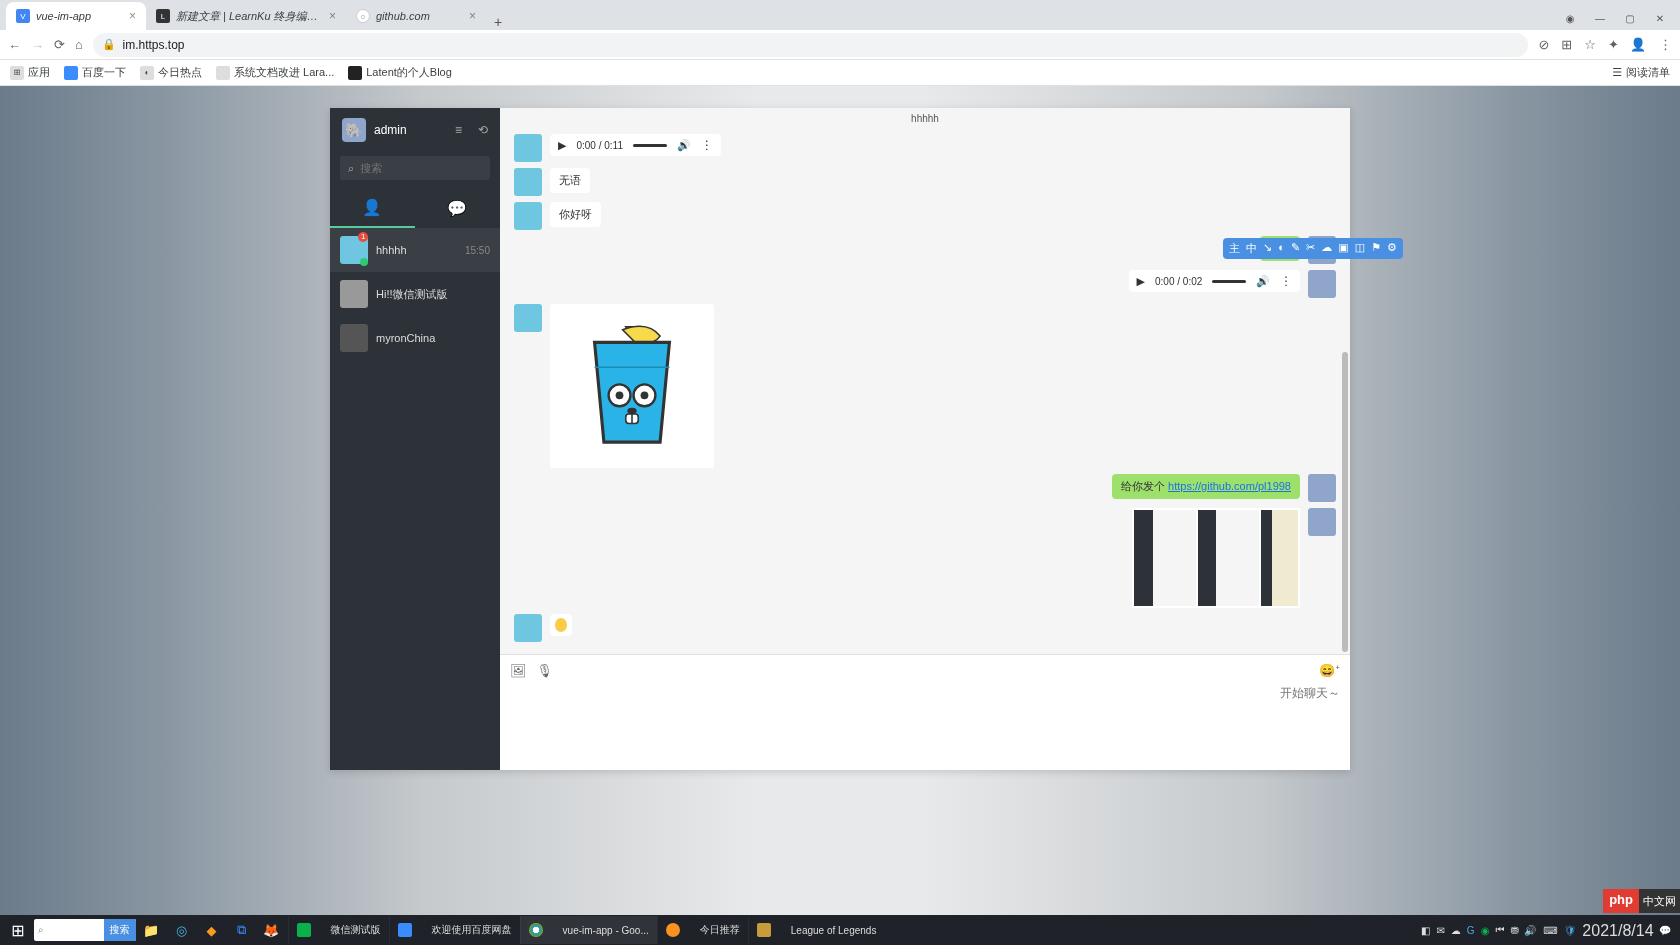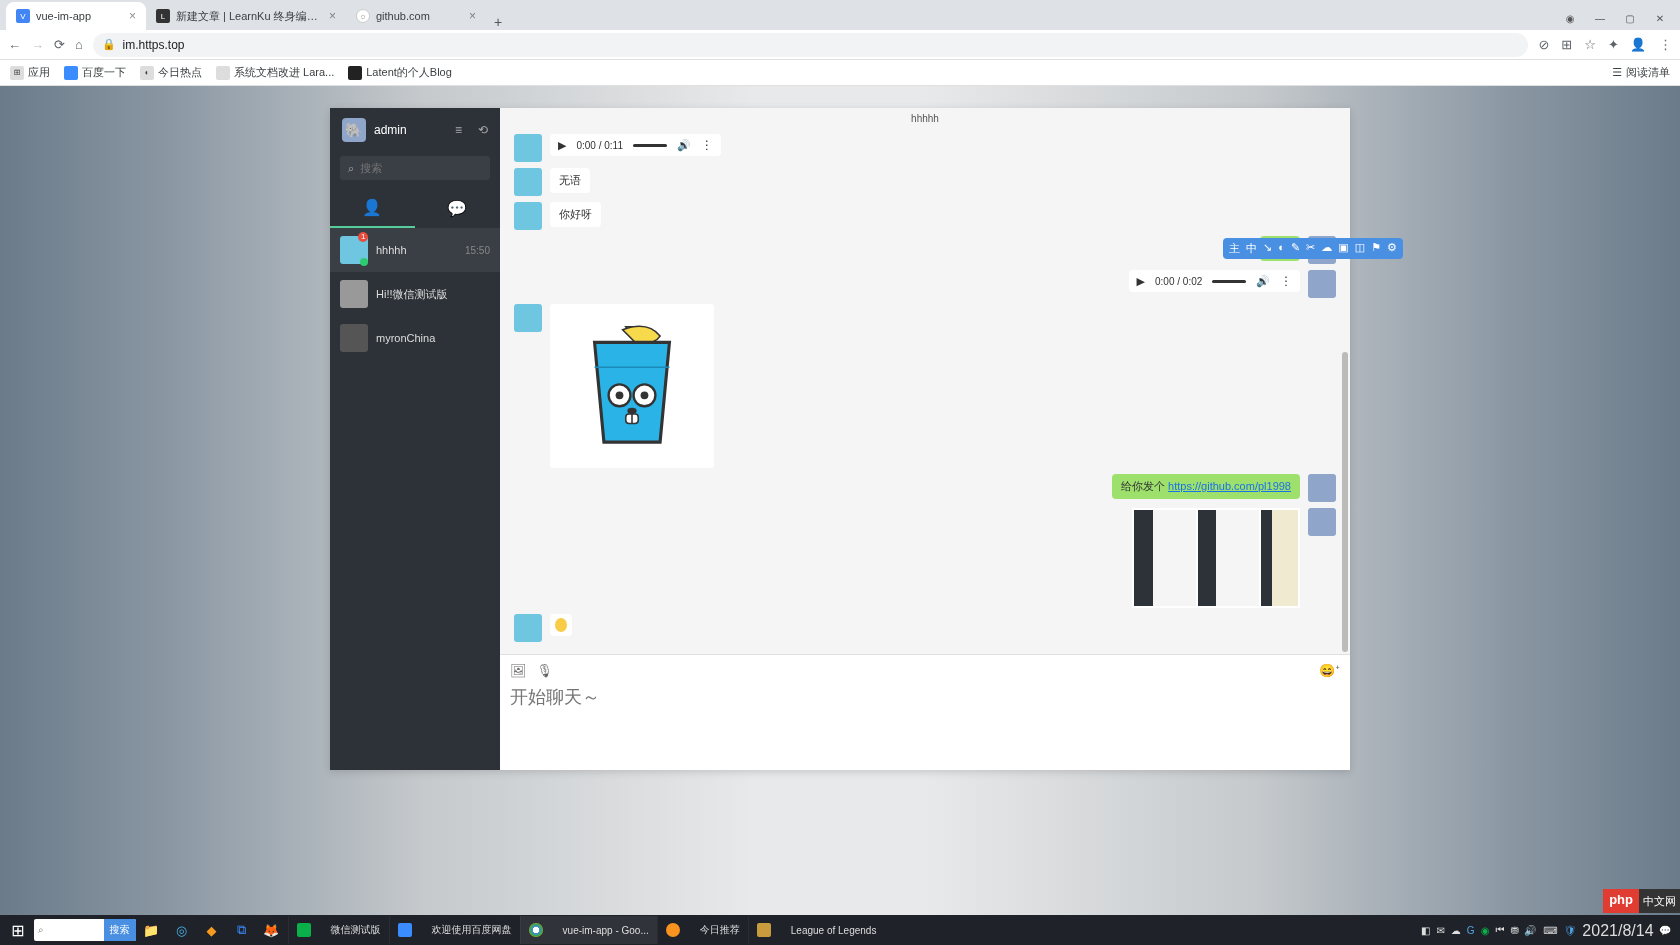--- a/index.html
+++ b/index.html
@@ -7,21 +7,21 @@
 body{background:linear-gradient(90deg,#6b7b8a 0%,#8a97a3 10%,#c5c9cc 25%,#e8e9ea 45%,#e8e9ea 55%,#c5c9cc 75%,#8a97a3 90%,#6b7b8a 100%);display:flex;flex-direction:column;}
 
 
 .chrome{background:#dee1e6;display:flex;flex-direction:column;flex-shrink:0;}
 .tabs{display:flex;align-items:flex-end;height:30px;padding-left:6px;position:relative;}
 .tab{display:flex;align-items:center;gap:6px;padding:0 10px;height:28px;font-size:11px;color:#3c4043;min-width:140px;max-width:200px;border-radius:8px 8px 0 0;cursor:pointer;}
 .tab.active{background:#fff;}
 .tab .fav{width:14px;height:14px;background:#4285f4;border-radius:2px;display:flex;align-items:center;justify-content:center;color:#fff;font-size:8px;flex-shrink:0;}
 .tab .fav.learnku{background:#333;}
 .tab .fav.gh{background:#fff;border:1px solid #ccc;color:#000;border-radius:50%;}
-.tab .tx{flex:1;overflow:hidden;white-space:nowrap;text-overflow:ellipsis;}
+.tab .tx{flex:1;overflow:hidden;white-space:nowrap;text-overflow:ellipsis;font-style:italic;}
 .tab .close{opacity:.6;font-size:12px;}
 .newtab{width:24px;text-align:center;font-size:14px;color:#555;cursor:pointer;}
 .winctrl{margin-left:auto;display:flex;gap:6px;padding:4px 8px;}
 .winctrl span{width:24px;height:16px;display:flex;align-items:center;justify-content:center;font-size:10px;color:#555;cursor:pointer;}
 .addrrow{background:#fff;height:30px;display:flex;align-items:center;gap:10px;padding:0 8px;border-bottom:1px solid #e0e0e0;}
 .nav-ico{color:#5f6368;font-size:13px;cursor:pointer;}
 .addrbar{flex:1;display:flex;align-items:center;gap:6px;background:#f1f3f4;border-radius:14px;height:24px;padding:0 10px;font-size:12px;color:#202124;}
 .addrbar .lock{font-size:11px;}
 .addr-right{display:flex;gap:12px;align-items:center;}
 .addr-right span{color:#5f6368;font-size:13px;cursor:pointer;}
@@ -83,21 +83,21 @@
 .emo{width:14px;height:14px;border-radius:50%;background:#f8cc46;}
 .scroll-track{position:absolute;right:2px;top:0;bottom:0;width:6px;}
 .scroll-thumb{position:absolute;width:6px;background:#bbb;border-radius:3px;}
 
 
 .cinput{background:#fff;border-top:1px solid #e0e0e0;min-height:116px;display:flex;flex-direction:column;}
 .tools{display:flex;align-items:center;gap:10px;padding:6px 10px;font-size:13px;color:#666;}
 .tools .t{cursor:pointer;}
 .tools .send{margin-left:auto;font-size:13px;cursor:pointer;}
 .ta{flex:1;padding:0 10px;font-size:12px;color:#aaa;}
-.ta textarea{border:0;outline:0;resize:none;width:100%;font-size:18px;font-family:Liberation Mono, monospace;}
+.ta textarea{border:0;outline:0;resize:none;width:100%;font-size:12px;font-family:Liberation Mono, monospace;text-align:right;}
 
 
 .float-tb{position:absolute;background:#4a90e2;border-radius:4px;display:flex;gap:6px;padding:3px 6px;top:238px;left:1223px;}
 .float-tb span{color:#fff;font-size:11px;cursor:pointer;}
 
 
 .taskbar{height:30px;background:#1f2229;display:flex;align-items:center;gap:2px;padding:0 4px;flex-shrink:0;}
 .tb-start{width:28px;height:28px;background:#1f2229;display:flex;align-items:center;justify-content:center;color:#fff;cursor:pointer;}
 .tb-search{display:flex;align-items:center;background:#fff;height:22px;border-radius:2px;overflow:hidden;}
 .tb-search input{border:0;outline:0;font-size:10px;padding:0 4px;width:56px;}

